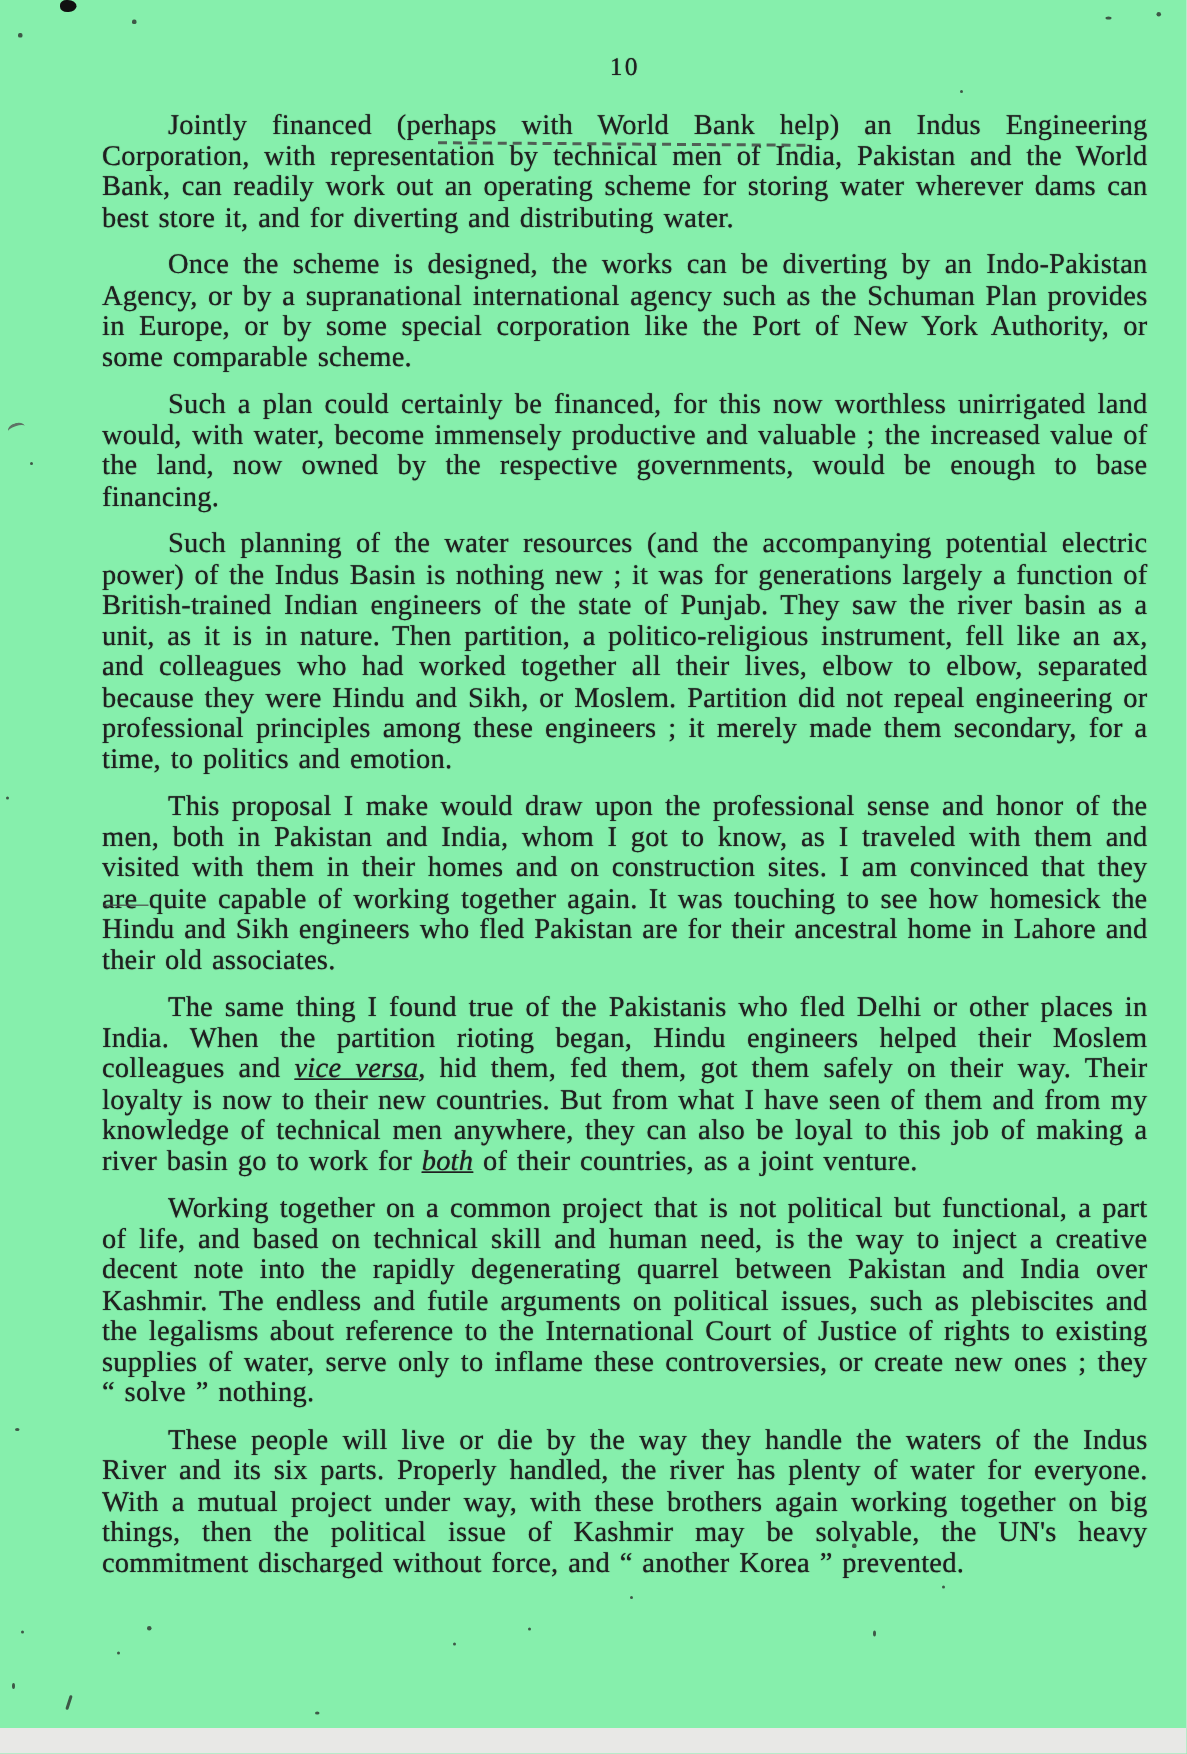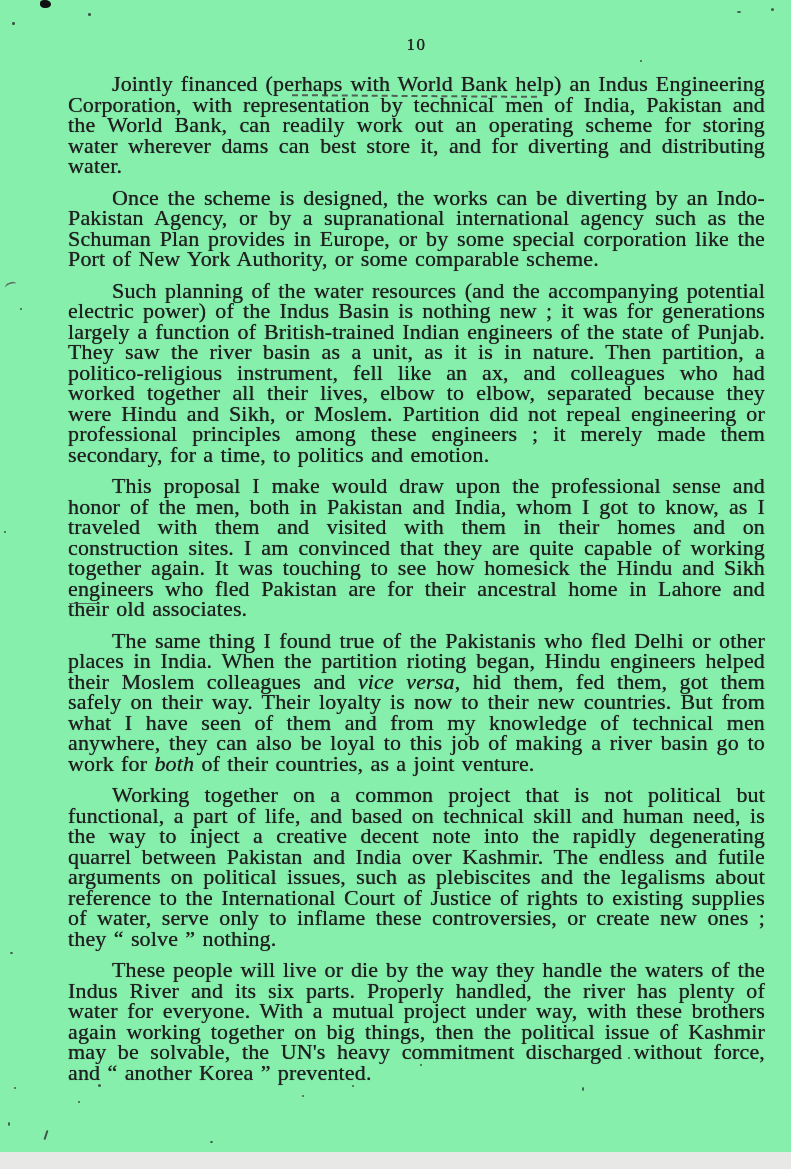--- a/index.html
+++ b/index.html
@@ -21,29 +21,29 @@
     transform:translateX(21px);
     text-shadow:0 0 0.7px rgba(25,25,25,.85);
   }
   .body{
     position:absolute;
     top:74px;left:68px;width:697px;
     filter:blur(0.22px);
   }
   .para{
     margin:0 0 11px 0;
-    font-size:22px;
+    font-size:19px;
     line-height:20.5px;
     text-align:justify;
     text-indent:44px;
     word-spacing:1.6px;
     letter-spacing:0.15px;
     text-shadow:0 0 0.75px rgba(20,20,20,.8);
   }
-  .para em{font-style:italic;}
+  .para em{font-style:italic;text-decoration:underline;}
   
   .dash-underline{
     position:absolute;left:292px;top:95px;width:245px;height:0;
     border-top:2.2px dashed #474747;
     transform:rotate(0.4deg);
     opacity:.85;
   }
   
   .trav-underline{
     position:absolute;left:69px;top:603px;width:30px;height:0;
@@ -69,20 +69,21 @@
 </head>
 <body>
 
 <div class="page">
 
   <div class="page-number">10</div>
 
   <div class="body">
     <p class="para">Jointly financed (perhaps with World Bank help) an Indus Engineering Corporation, with representation by technical men of India, Pakistan and the World Bank, can readily work out an operating scheme for storing water wherever dams can best store it, and for diverting and distributing water.</p>
     <p class="para">Once the scheme is designed, the works can be diverting by an Indo-Pakistan Agency, or by a supranational international agency such as the Schuman Plan provides in Europe, or by some special corporation like the Port of New York Authority, or some comparable scheme.</p>
+    <p class="para">Such a plan could certainly be financed, for this now worthless unirrigated land would, with water, become immensely productive and valuable ; the increased value of the land, now owned by the respective governments, would be enough to base financing.</p>
     <p class="para">Such planning of the water resources (and the accompanying potential electric power) of the Indus Basin is nothing new ; it was for generations largely a function of British-trained Indian engineers of the state of Punjab.  They saw the river basin as a unit, as it is in nature.  Then partition, a politico-religious instrument, fell like an ax, and colleagues who had worked together all their lives, elbow to elbow, separated because they were Hindu and Sikh, or Moslem.  Partition did not repeal engineering or professional principles among these engineers ; it merely made them secondary, for a time, to politics and emotion.</p>
     <p class="para">This proposal I make would draw upon the professional sense and honor of the men, both in Pakistan and India, whom I got to know, as I traveled with them and visited with them in their homes and on construction sites.  I am convinced that they are quite capable of working together again. It was touching to see how homesick the Hindu and Sikh engineers who fled Pakistan are for their ancestral home in Lahore and their old associates.</p>
     <p class="para"><span>The same thing I found true of the Pakistanis who fled Delhi or other places in India.  When the partition rioting began, Hindu engineers helped their Moslem colleagues and </span><em>vice versa</em><span>, hid them, fed them, got them safely on their way.  Their loyalty is now to their new countries.  But from what I have seen of them and from my knowledge of technical men anywhere, they can also be loyal to this job of making a river basin go to work for </span><em>both</em><span> of their countries, as a joint venture.</span></p>
     <p class="para">Working together on a common project that is not political but functional, a part of life, and based on technical skill and human need, is the way to inject a creative decent note into the rapidly degenerating quarrel between Pakistan and India over Kashmir.  The endless and futile arguments on political issues, such as plebiscites and the legalisms about reference to the International Court of Justice of rights to existing supplies of water, serve only to inflame these controversies, or create new ones ; they “ solve ” nothing.</p>
     <p class="para">These people will live or die by the way they handle the waters of the Indus River and its six parts.  Properly handled, the river has plenty of water for everyone.  With a mutual project under way, with these brothers again working together on big things, then the political issue of Kashmir may be solvable, the UN's heavy commitment discharged without force, and “ another Korea ” prevented.</p>
   </div>
 
   <span class="dash-underline"></span>
   <span class="trav-underline"></span>
   <span class="blot"></span>

